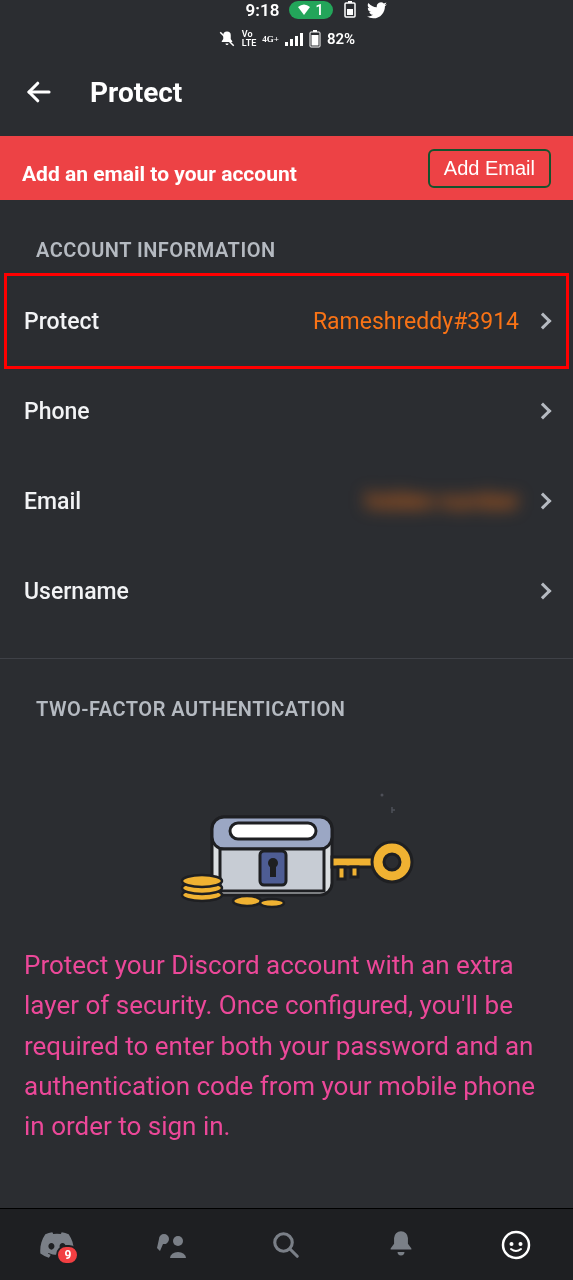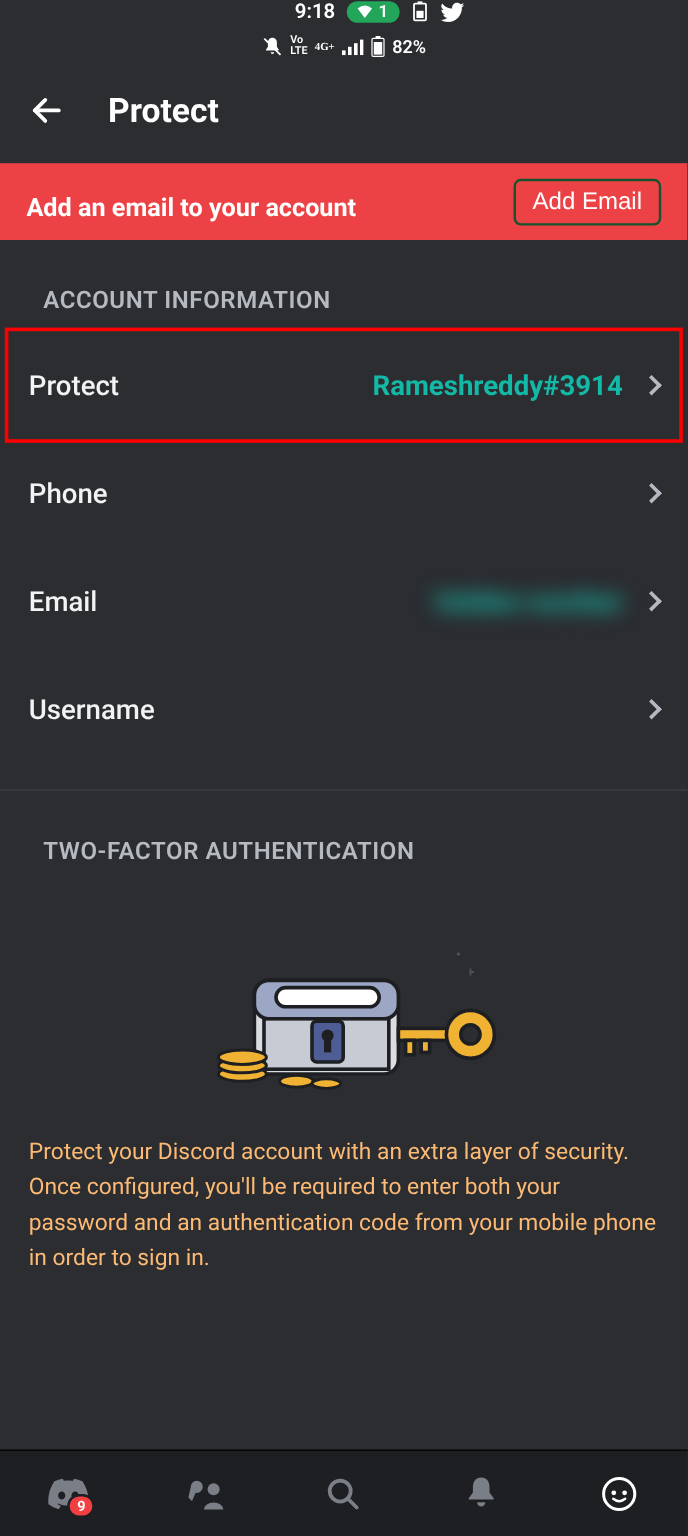--- a/index.html
+++ b/index.html
@@ -9,26 +9,26 @@
   .status-right { display: flex; align-items: center; gap: 6px; font-size: 15px; }
   .wifi-pill { background: #23a55a; border-radius: 14px; padding: 1px 10px 1px 8px; display: inline-flex; align-items: center; gap: 4px; font-size: 14px; }
   .header { height: 88px; display: flex; align-items: center; padding: 0 24px; gap: 36px; }
   .header-title { font-size: 28px; font-weight: 700; }
   .banner { background: #ed4245; height: 64px; display: flex; align-items: center; justify-content: space-between; padding: 0 22px; }
   .banner-text { font-size: 21px; font-weight: 700; color: #fff; margin-top: 12px; }
   .banner-btn { border: 2px solid #14532d; color: #fff; background: transparent; border-radius: 6px; padding: 6px 14px; font-size: 20px; font-weight: 400; }
   .section-label { text-transform: uppercase; color: #b5bac1; font-size: 20px; font-weight: 600; letter-spacing: 0.5px; padding: 38px 24px 14px 24px; margin-left: 12px; }
   .list-row { display: flex; align-items: center; justify-content: space-between; height: 90px; padding: 0 24px; position: relative; }
   .row-label { font-size: 23px; font-weight: 500; color: #f2f3f5; }
-  .row-value { font-size: 23px; font-weight: 700; color: #14b8a6; flex: 1; text-align: right; margin-right: 18px; }
+  .row-value { font-size: 23px; font-weight: 400; color: #f97316; flex: 1; text-align: right; margin-right: 18px; }
   .row-value.blur { filter: blur(8px); }
   .chevron { width: 12px; height: 12px; border-top: 3px solid #b5bac1; border-right: 3px solid #b5bac1; transform: rotate(45deg); }
   .highlight-box { position: absolute; inset: -3px 4px -3px 4px; border: 3px solid #ff0000; pointer-events: none; }
   .divider { height: 1px; background: #3f4147; margin-top: 22px; }
-  .twofa-desc { color: #fdba74; font-size: 19px; line-height: 1.55; padding: 0 24px; }
+  .twofa-desc { color: #ec4899; font-size: 26px; line-height: 1.55; padding: 0 24px; }
   .illus-wrap { display:flex; justify-content:center; padding: 40px 0 30px 0; }
   .bottom-nav { position: absolute; bottom: 0; left: 0; width: 100%; height: 72px; background: #1e1f22; display: flex; align-items: center; justify-content: space-around; border-top: 1px solid #000; }
   .nav-item { display:flex; align-items:center; justify-content:center; position: relative; width: 48px; height: 48px; }
   .badge { position: absolute; bottom: 4px; right: 2px; background: #f23f42; color: #fff; font-size: 12px; font-weight: 700; border-radius: 10px; padding: 1px 6px; border: 2px solid #1e1f22; }
   svg { display:block; }
 </style>
 </head>
 <body>
 
 <div class="status-bar">

